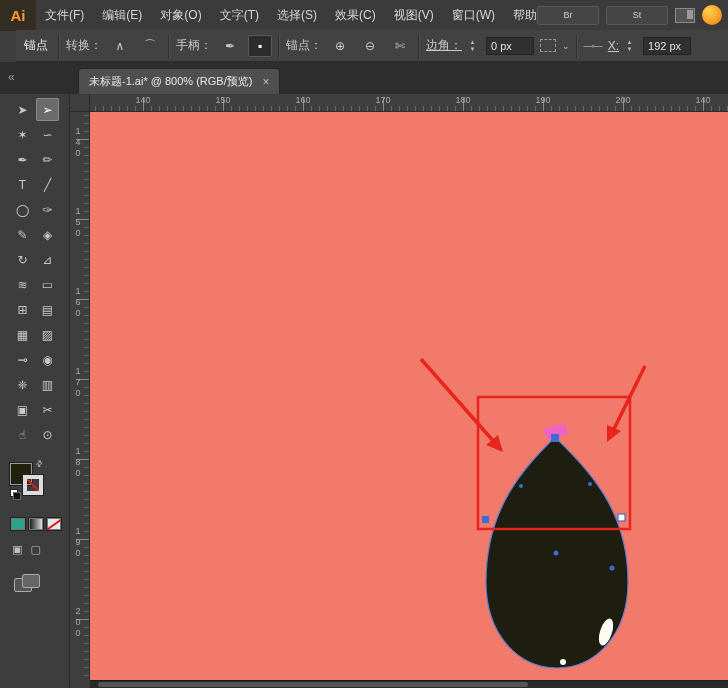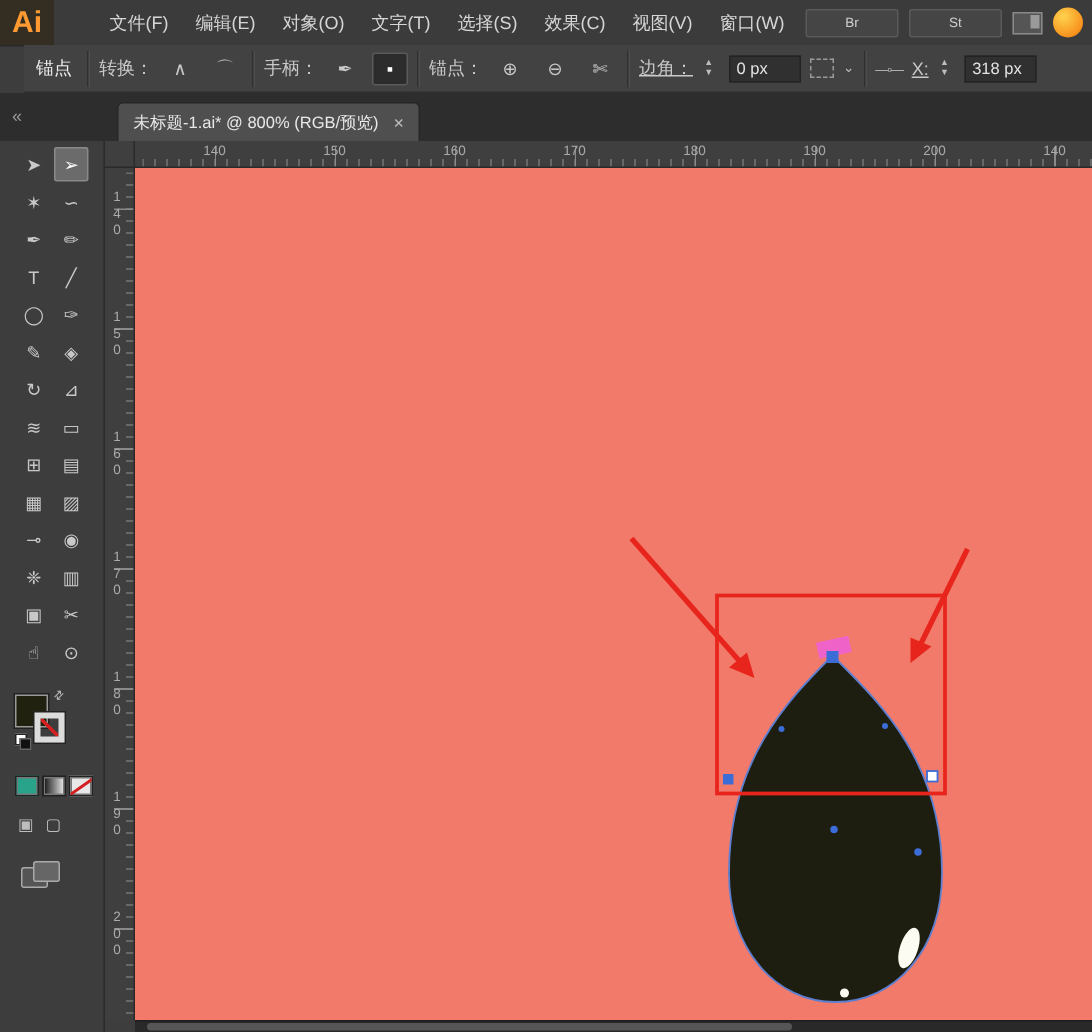--- a/index.html
+++ b/index.html
@@ -4,22 +4,22 @@
 <style>
   html,body{margin:0;padding:0;background:#222;}
   #app{position:relative;width:728px;height:688px;overflow:hidden;
        font-family:"Liberation Sans","DejaVu Sans",sans-serif;
        background:#3d3d3d;user-select:none;}
 
   
   #menubar{position:absolute;left:0;top:0;width:728px;height:30px;background:#3b3b3b;
            border-bottom:1px solid #2a2a2a;display:flex;align-items:center;}
   .ai-logo{width:36px;height:30px;display:flex;align-items:center;justify-content:center;
-           color:#ff9a33;font-weight:bold;font-size:20px;background:#332e21;}
-  .menus{display:flex;align-items:flex-end;height:100%;padding-left:28px;}
+           color:#ff9a33;font-weight:bold;font-size:15px;background:#332e21;}
+  .menus{display:flex;align-items:flex-end;height:100%;}
   .menu-item{padding:0 9px;font-size:12px;color:#d6d6d6;line-height:30px;cursor:default;}
   .topbar-right{position:absolute;right:6px;top:0;height:30px;display:flex;align-items:center;gap:7px;}
   .mini-btn{min-width:20px;height:17px;padding:0 20px;border:1px solid #5a5a5a;background:#454545;
             border-radius:2px;color:#cfcfcf;font-size:9px;display:flex;align-items:center;justify-content:center;}
   .ws-icon{width:18px;height:13px;border:1px solid #8a8a8a;background:#555;position:relative;}
   .ws-icon::after{content:"";position:absolute;right:1px;top:1px;width:6px;height:9px;background:#9a9a9a;}
   .orange-circle{width:20px;height:20px;border-radius:50%;
                  background:radial-gradient(circle at 35% 30%,#ffd24d,#f7931e 70%,#d97a10);}
 
   
@@ -177,21 +177,21 @@
     <span class="dashed-sq"></span>
     <span class="dd-arrow">⌄</span>
     <span class="cb-sep"></span>
     <span class="strokeline-icon">—▫—</span>
     <span class="cb-link">X:</span>
     <span class="spinner">
       <span class="spin-arrows">
           <span>▲</span>
           <span>▼</span>
         </span>
-      <span class="spin-value">318 px</span>
+      <span class="spin-value">192 px</span>
     </span>
   </div>
 
   <div id="tabbar">
     <span class="collapse">«</span>
     <div class="doc-tab">
       <span class="doc-tab-title">未标题-1.ai* @ 800% (RGB/预览)</span>
       <span class="tab-close">×</span>
     </div>
   </div>

